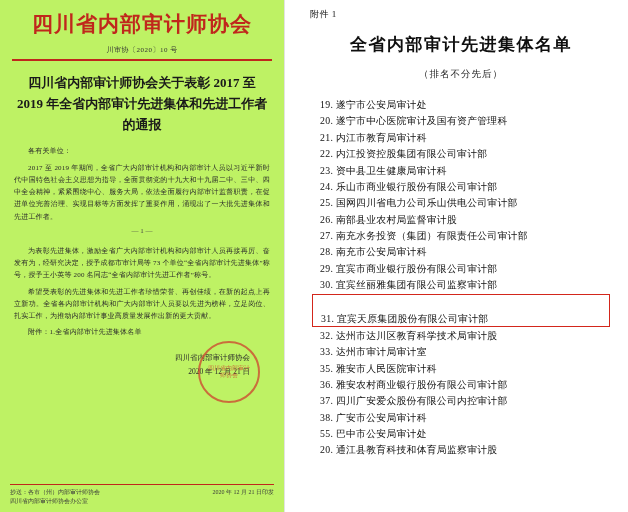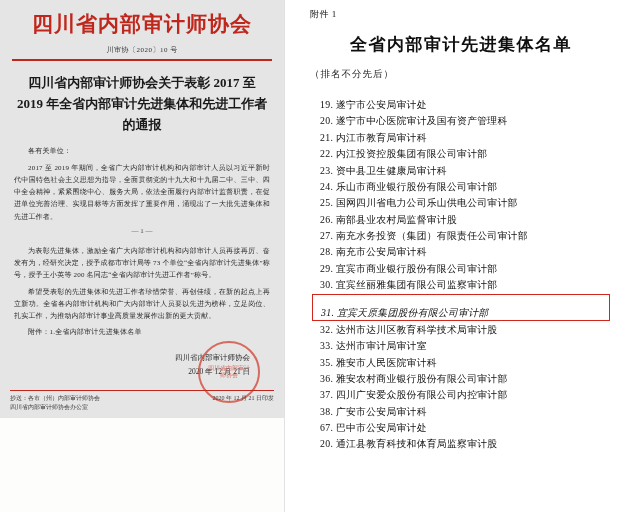--- a/index.html
+++ b/index.html
@@ -18,22 +18,22 @@
     width: 628px;
     height: 512px;
     display: flex;
     background: #fdfdfb;
   }
 
   
   .left-doc {
     position: relative;
     width: 284px;
-    height: 418px;
-    background: #e5e5e5;
+    height: 512px;
+    background: #bef264;
     box-sizing: border-box;
     padding: 6px 10px 0 10px;
     overflow: hidden;
   }
   .org-title {
     text-align: center;
     color: #c0271c;
     font-family: "DejaVu Serif", serif;
     font-weight: bold;
     font-size: 21px;
@@ -151,20 +151,21 @@
   .list-title {
     text-align: center;
     font-weight: bold;
     font-size: 17px;
     color: #0f0f0f;
     letter-spacing: 1.5px;
     font-family: "DejaVu Serif", serif;
     white-space: nowrap;
   }
   .list-subtitle {
+    text-align: center;
     font-size: 9.5px;
     color: #1a1a1a;
     margin-top: 12px;
     letter-spacing: 1px;
   }
   .entry-list {
     margin-top: 16px;
     padding: 0 2px;
   }
   .entry {
@@ -172,24 +173,23 @@
     color: #111;
     line-height: 1.05;
     padding: 3.05px 4px 3.05px 8px;
     letter-spacing: 0.3px;
     white-space: nowrap;
     position: relative;
     box-sizing: border-box;
   }
   .entry.highlight {
     border: 1.4px solid #d3261b;
-    padding-top: 13px;
+    padding-top: 19px;
     padding-bottom: 1.8px;
     margin: 0.6px 0;
-    font-style: italic;
   }
   .divider-line {
     position: absolute;
     left: 0;
     top: 0;
     width: 1px;
     height: 512px;
     background: #e2e2e2;
   }
 </style>
@@ -254,18 +254,18 @@
       <div class="entry">28. 南充市公安局审计科</div>
       <div class="entry">29. 宜宾市商业银行股份有限公司审计部</div>
       <div class="entry">30. 宜宾丝丽雅集团有限公司监察审计部</div>
       <div class="entry highlight">31. 宜宾天原集团股份有限公司审计部</div>
       <div class="entry">32. 达州市达川区教育科学技术局审计股</div>
       <div class="entry">33. 达州市审计局审计室</div>
       <div class="entry">35. 雅安市人民医院审计科</div>
       <div class="entry">36. 雅安农村商业银行股份有限公司审计部</div>
       <div class="entry">37. 四川广安爱众股份有限公司内控审计部</div>
       <div class="entry">38. 广安市公安局审计科</div>
-      <div class="entry">67. 巴中市公安局审计处</div>
+      <div class="entry">55. 巴中市公安局审计处</div>
       <div class="entry">20. 通江县教育科技和体育局监察审计股</div>
     </div>
   </div>
 
 </div>
 
 </body></html>

